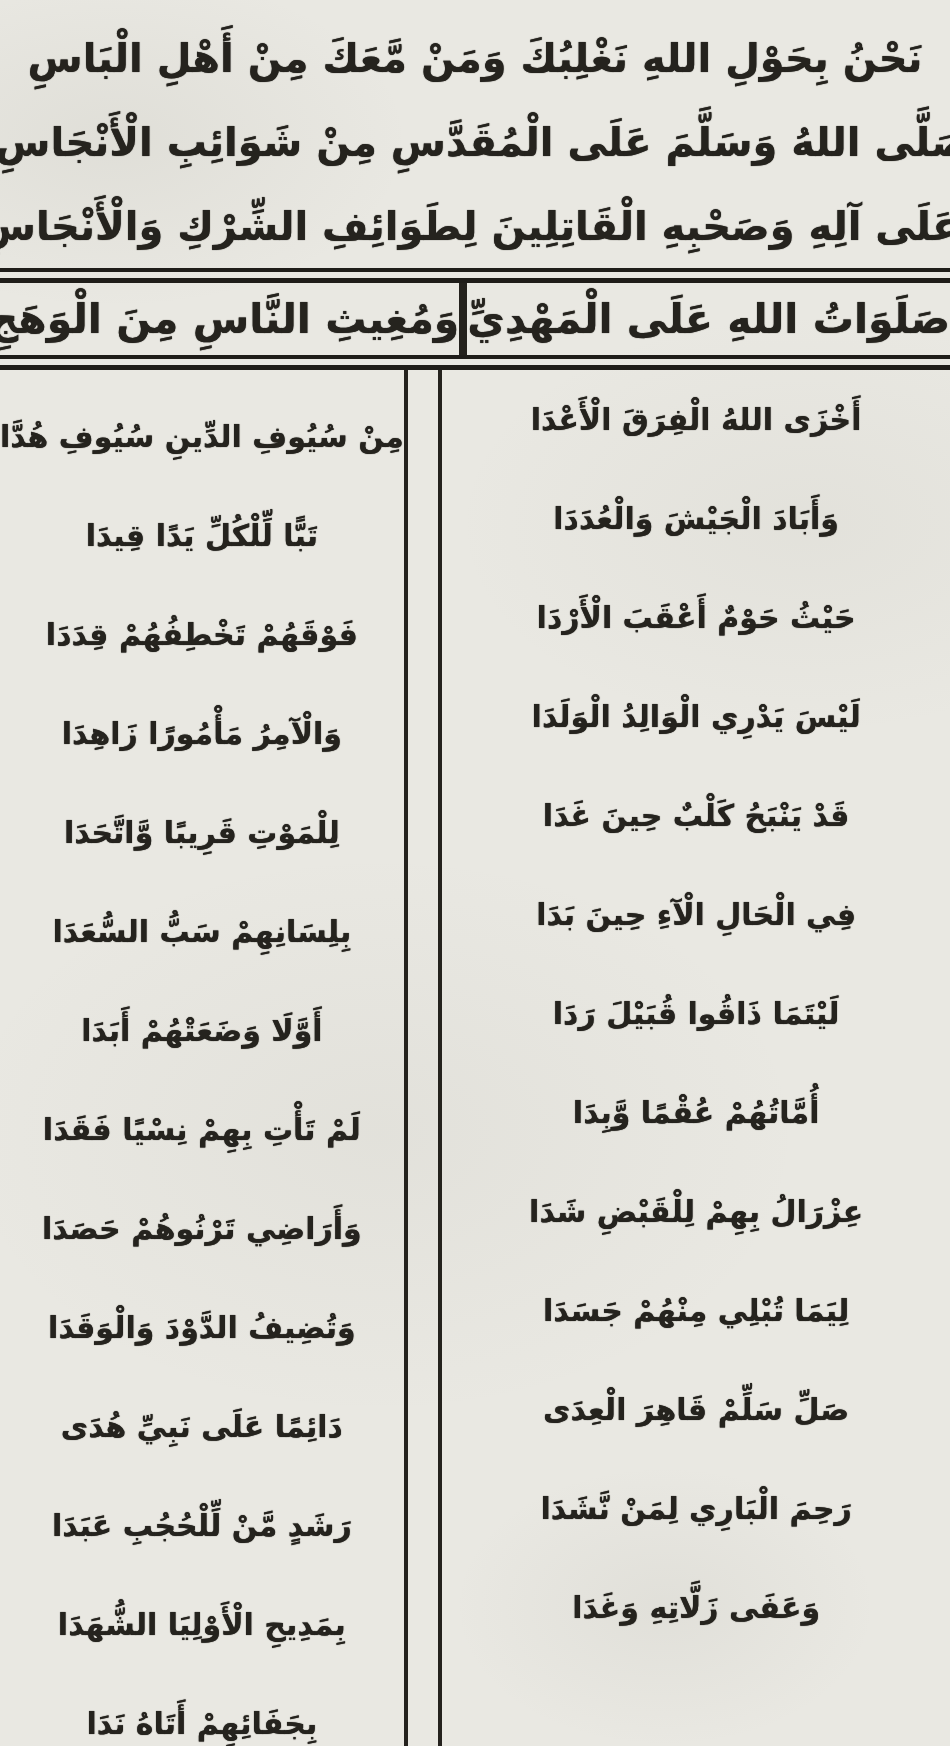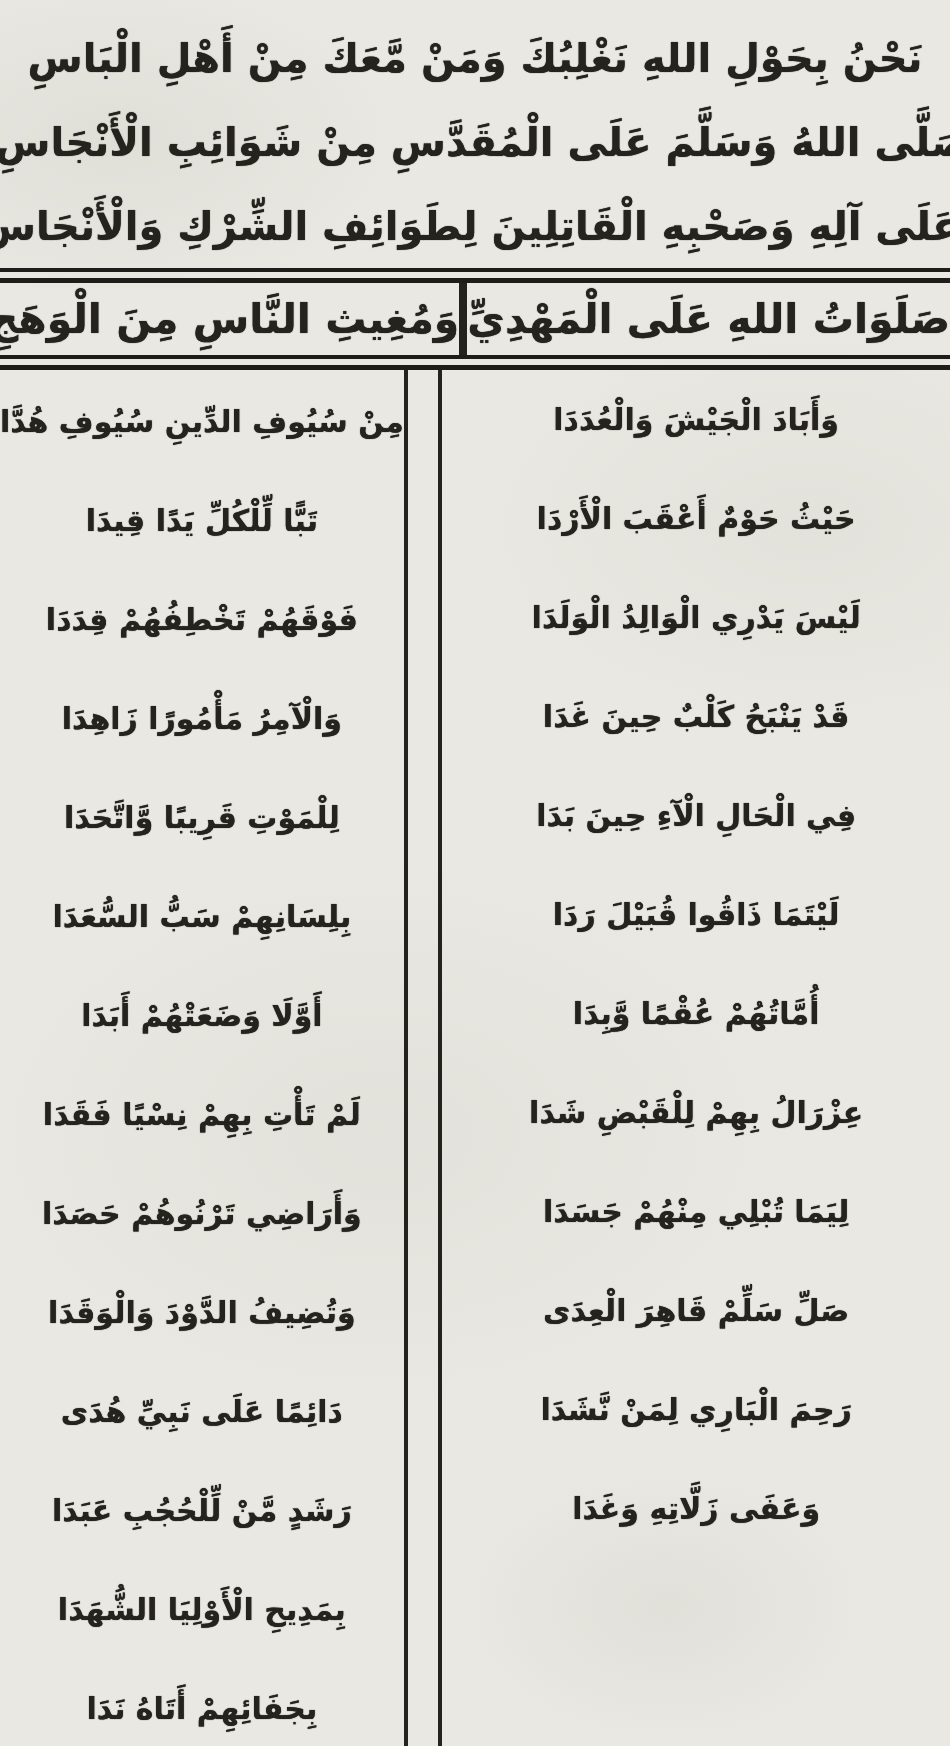--- a/index.html
+++ b/index.html
@@ -54,21 +54,21 @@
     align-items:center;
     justify-content:center;
     text-align:center;
     white-space:nowrap;
     font-weight:bold;
     text-shadow:0 0 1px #25231e;
   }
   .header-cell{height:72px;font-size:41px;}
   .body-band{height:1388px;}
   .vcell{height:99px;font-size:30px;}
-  .col-left .vcell{position:relative;top:2px;}
+  .col-left .vcell{position:relative;top:17px;}
 </style>
 </head>
 <body>
 
 <div class="page">
 
   <div class="intro">
     <div class="intro-line">نَحْنُ بِحَوْلِ اللهِ نَغْلِبُكَ وَمَنْ مَّعَكَ مِنْ أَهْلِ الْبَاسِ</div>
     <div class="intro-line">صَلَّى اللهُ وَسَلَّمَ عَلَى الْمُقَدَّسِ مِنْ شَوَائِبِ الْأَنْجَاسِ،</div>
     <div class="intro-line">وَعَلَى آلِهِ وَصَحْبِهِ الْقَاتِلِينَ لِطَوَائِفِ الشِّرْكِ وَالْأَنْجَاسِ،</div>
@@ -80,20 +80,21 @@
     <div class="col-right cell header-cell">صَلَوَاتُ اللهِ عَلَى الْمَهْدِيِّ</div>
     <div class="gutter"></div>
     <div class="col-left cell header-cell">وَمُغِيثِ النَّاسِ مِنَ الْوَهَجِ</div>
   </div>
 
   <div class="drule"></div>
 
   <div class="row-flex body-band">
 
     <div class="col-right">
+      <div class="cell vcell">أَخْزَى اللهُ الْفِرَقَ الْأَعْدَا</div>
       <div class="cell vcell">وَأَبَادَ الْجَيْشَ وَالْعُدَدَا</div>
       <div class="cell vcell">حَيْثُ حَوْمٌ أَعْقَبَ الْأَرْدَا</div>
       <div class="cell vcell">لَيْسَ يَدْرِي الْوَالِدُ الْوَلَدَا</div>
       <div class="cell vcell">قَدْ يَنْبَحُ كَلْبٌ حِينَ غَدَا</div>
       <div class="cell vcell">فِي الْحَالِ الْآءِ حِينَ بَدَا</div>
       <div class="cell vcell">لَيْتَمَا ذَاقُوا قُبَيْلَ رَدَا</div>
       <div class="cell vcell">أُمَّاتُهُمْ عُقْمًا وَّبِدَا</div>
       <div class="cell vcell">عِزْرَالُ بِهِمْ لِلْقَبْضِ شَدَا</div>
       <div class="cell vcell">لِيَمَا تُبْلِي مِنْهُمْ جَسَدَا</div>
       <div class="cell vcell">صَلِّ سَلِّمْ قَاهِرَ الْعِدَى</div>

